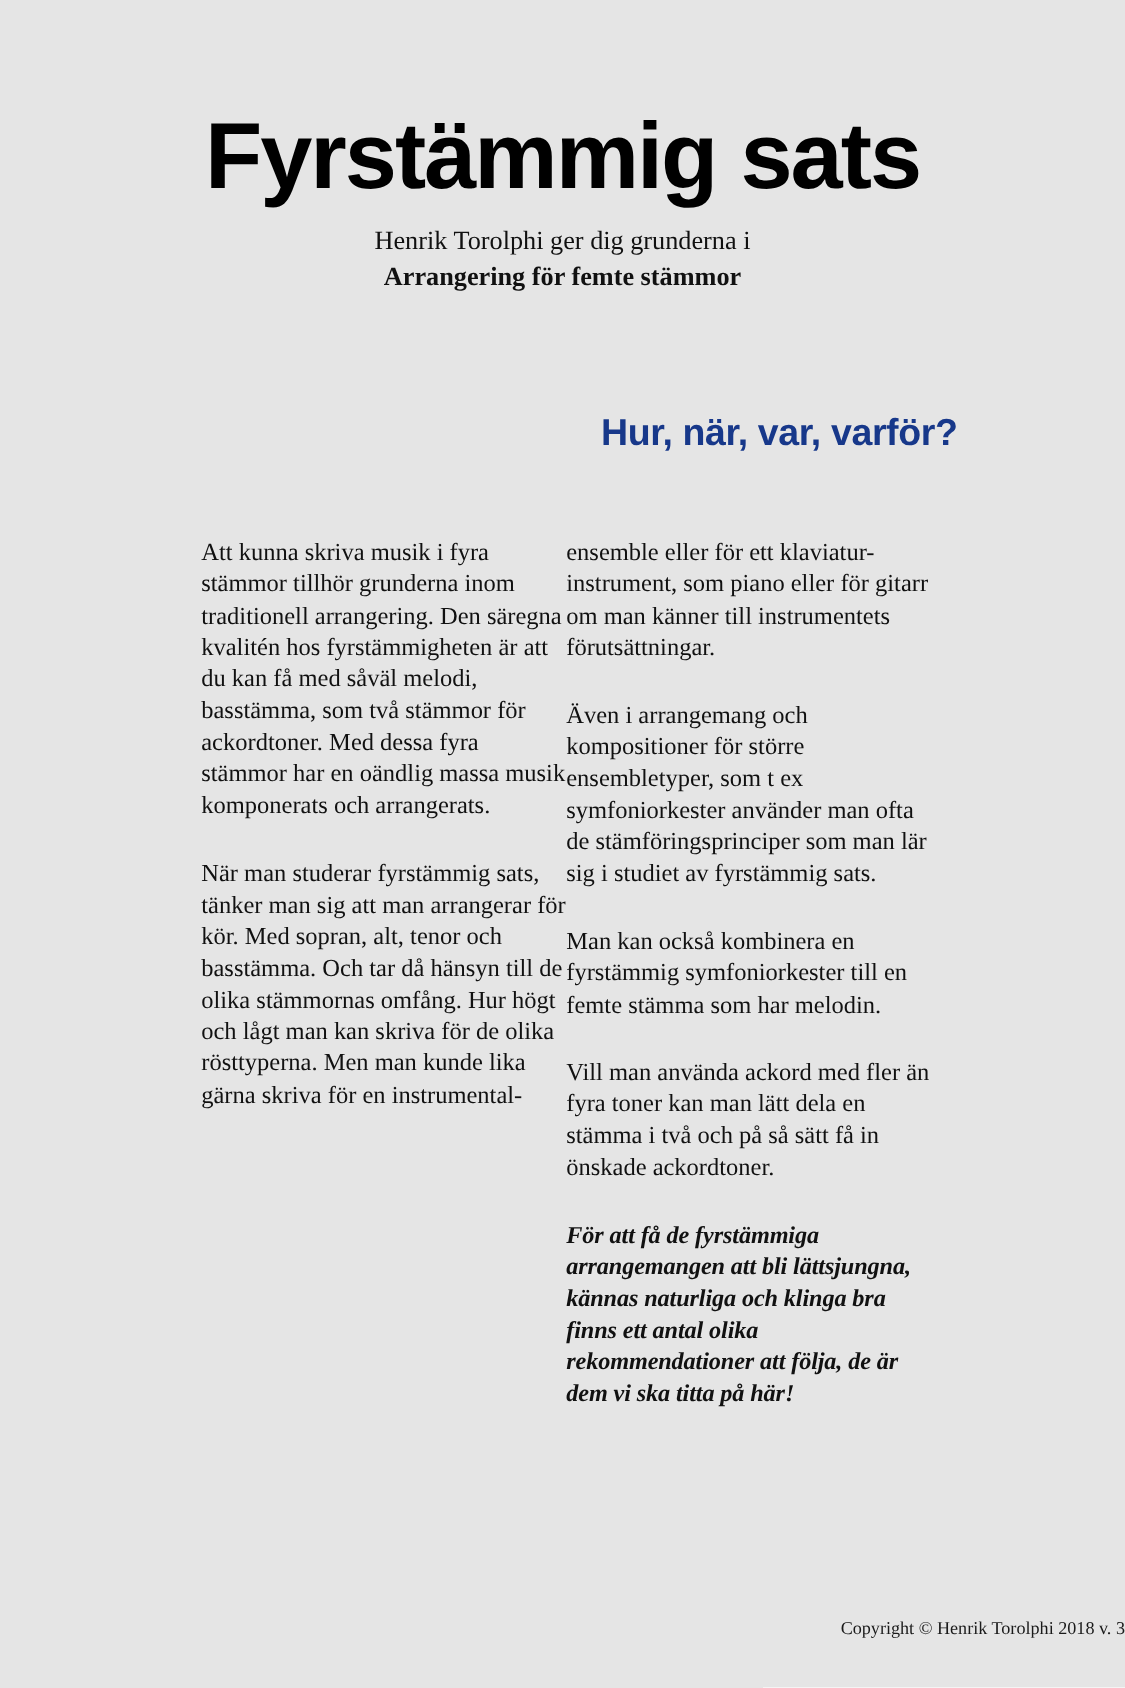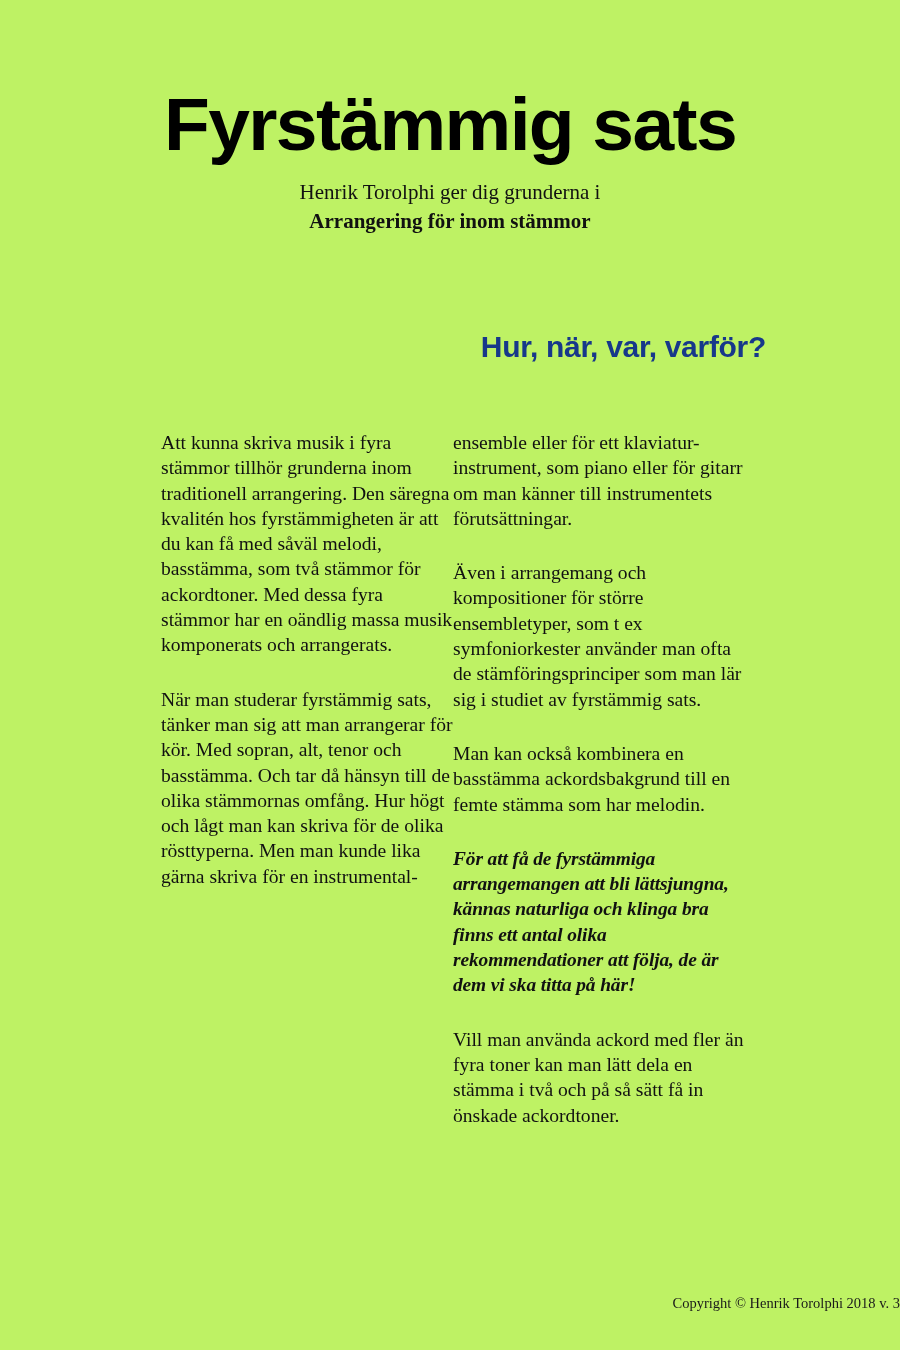--- a/index.html
+++ b/index.html
@@ -6,21 +6,21 @@
   html, body {
     margin: 0;
     padding: 0;
     background: #ffffff;
   }
 
   .page {
     position: relative;
     width: 900px;
     height: 1350px;
-    background: #bef264;
+    background: #e5e5e5;
     overflow: hidden;
     box-sizing: border-box;
   }
 
   
   .masthead {
     position: absolute;
     left: 0;
     top: 86px;
     width: 900px;
@@ -130,38 +130,38 @@
 </style>
 </head>
 <body>
 
 <div class="page">
 
   <header class="masthead">
     <h1 class="doc-title">Fyrstämmig sats</h1>
     <div class="subtitle-block">
       <p class="subtitle-line-1">Henrik Torolphi ger dig grunderna i</p>
-      <p class="subtitle-line-2">Arrangering för inom stämmor</p>
+      <p class="subtitle-line-2">Arrangering för femte stämmor</p>
     </div>
   </header>
 
   <h2 class="section-heading">Hur, när, var, varför?</h2>
 
   <div class="body-columns">
 
     <div class="column">
       <p class="body-par">Att kunna skriva musik i fyra stämmor tillhör grunderna inom traditionell arrangering. Den säregna kvalitén hos fyrstämmigheten är att du kan få med såväl melodi, basstämma, som två stämmor för ackordtoner. Med dessa fyra stämmor har en oändlig massa musik komponerats och arrangerats.</p>
       <p class="body-par">När man studerar fyrstämmig sats, tänker man sig att man arrangerar för kör. Med sopran, alt, tenor och basstämma. Och tar då hänsyn till de olika stämmornas omfång. Hur högt och lågt man kan skriva för de olika rösttyperna. Men man kunde lika gärna skriva för en instrumental-</p>
     </div>
 
     <div class="column">
       <p class="body-par">ensemble eller för ett klaviatur-instrument, som piano eller för gitarr om man känner till instrumentets förutsättningar.</p>
       <p class="body-par">Även i arrangemang och kompositioner för större ensembletyper, som t ex symfoniorkester använder man ofta de stämföringsprinciper som man lär sig i studiet av fyrstämmig sats.</p>
-      <p class="body-par">Man kan också kombinera en basstämma ackordsbakgrund till en femte stämma som har melodin.</p>
+      <p class="body-par">Man kan också kombinera en fyrstämmig symfoniorkester till en femte stämma som har melodin.</p>
+      <p class="body-par">Vill man använda ackord med fler än fyra toner kan man lätt dela en stämma i två och på så sätt få in önskade ackordtoner.</p>
       <p class="body-par callout">För att få de fyrstämmiga arrangemangen att bli lättsjungna, kännas naturliga och klinga bra finns ett antal olika rekommendationer att följa, de är dem vi ska titta på här!</p>
-      <p class="body-par">Vill man använda ackord med fler än fyra toner kan man lätt dela en stämma i två och på så sätt få in önskade ackordtoner.</p>
     </div>
 
   </div>
 
   <p class="page-footer">Copyright © Henrik Torolphi 2018 v. 3</p>
 
 </div>
 
 </body></html>

